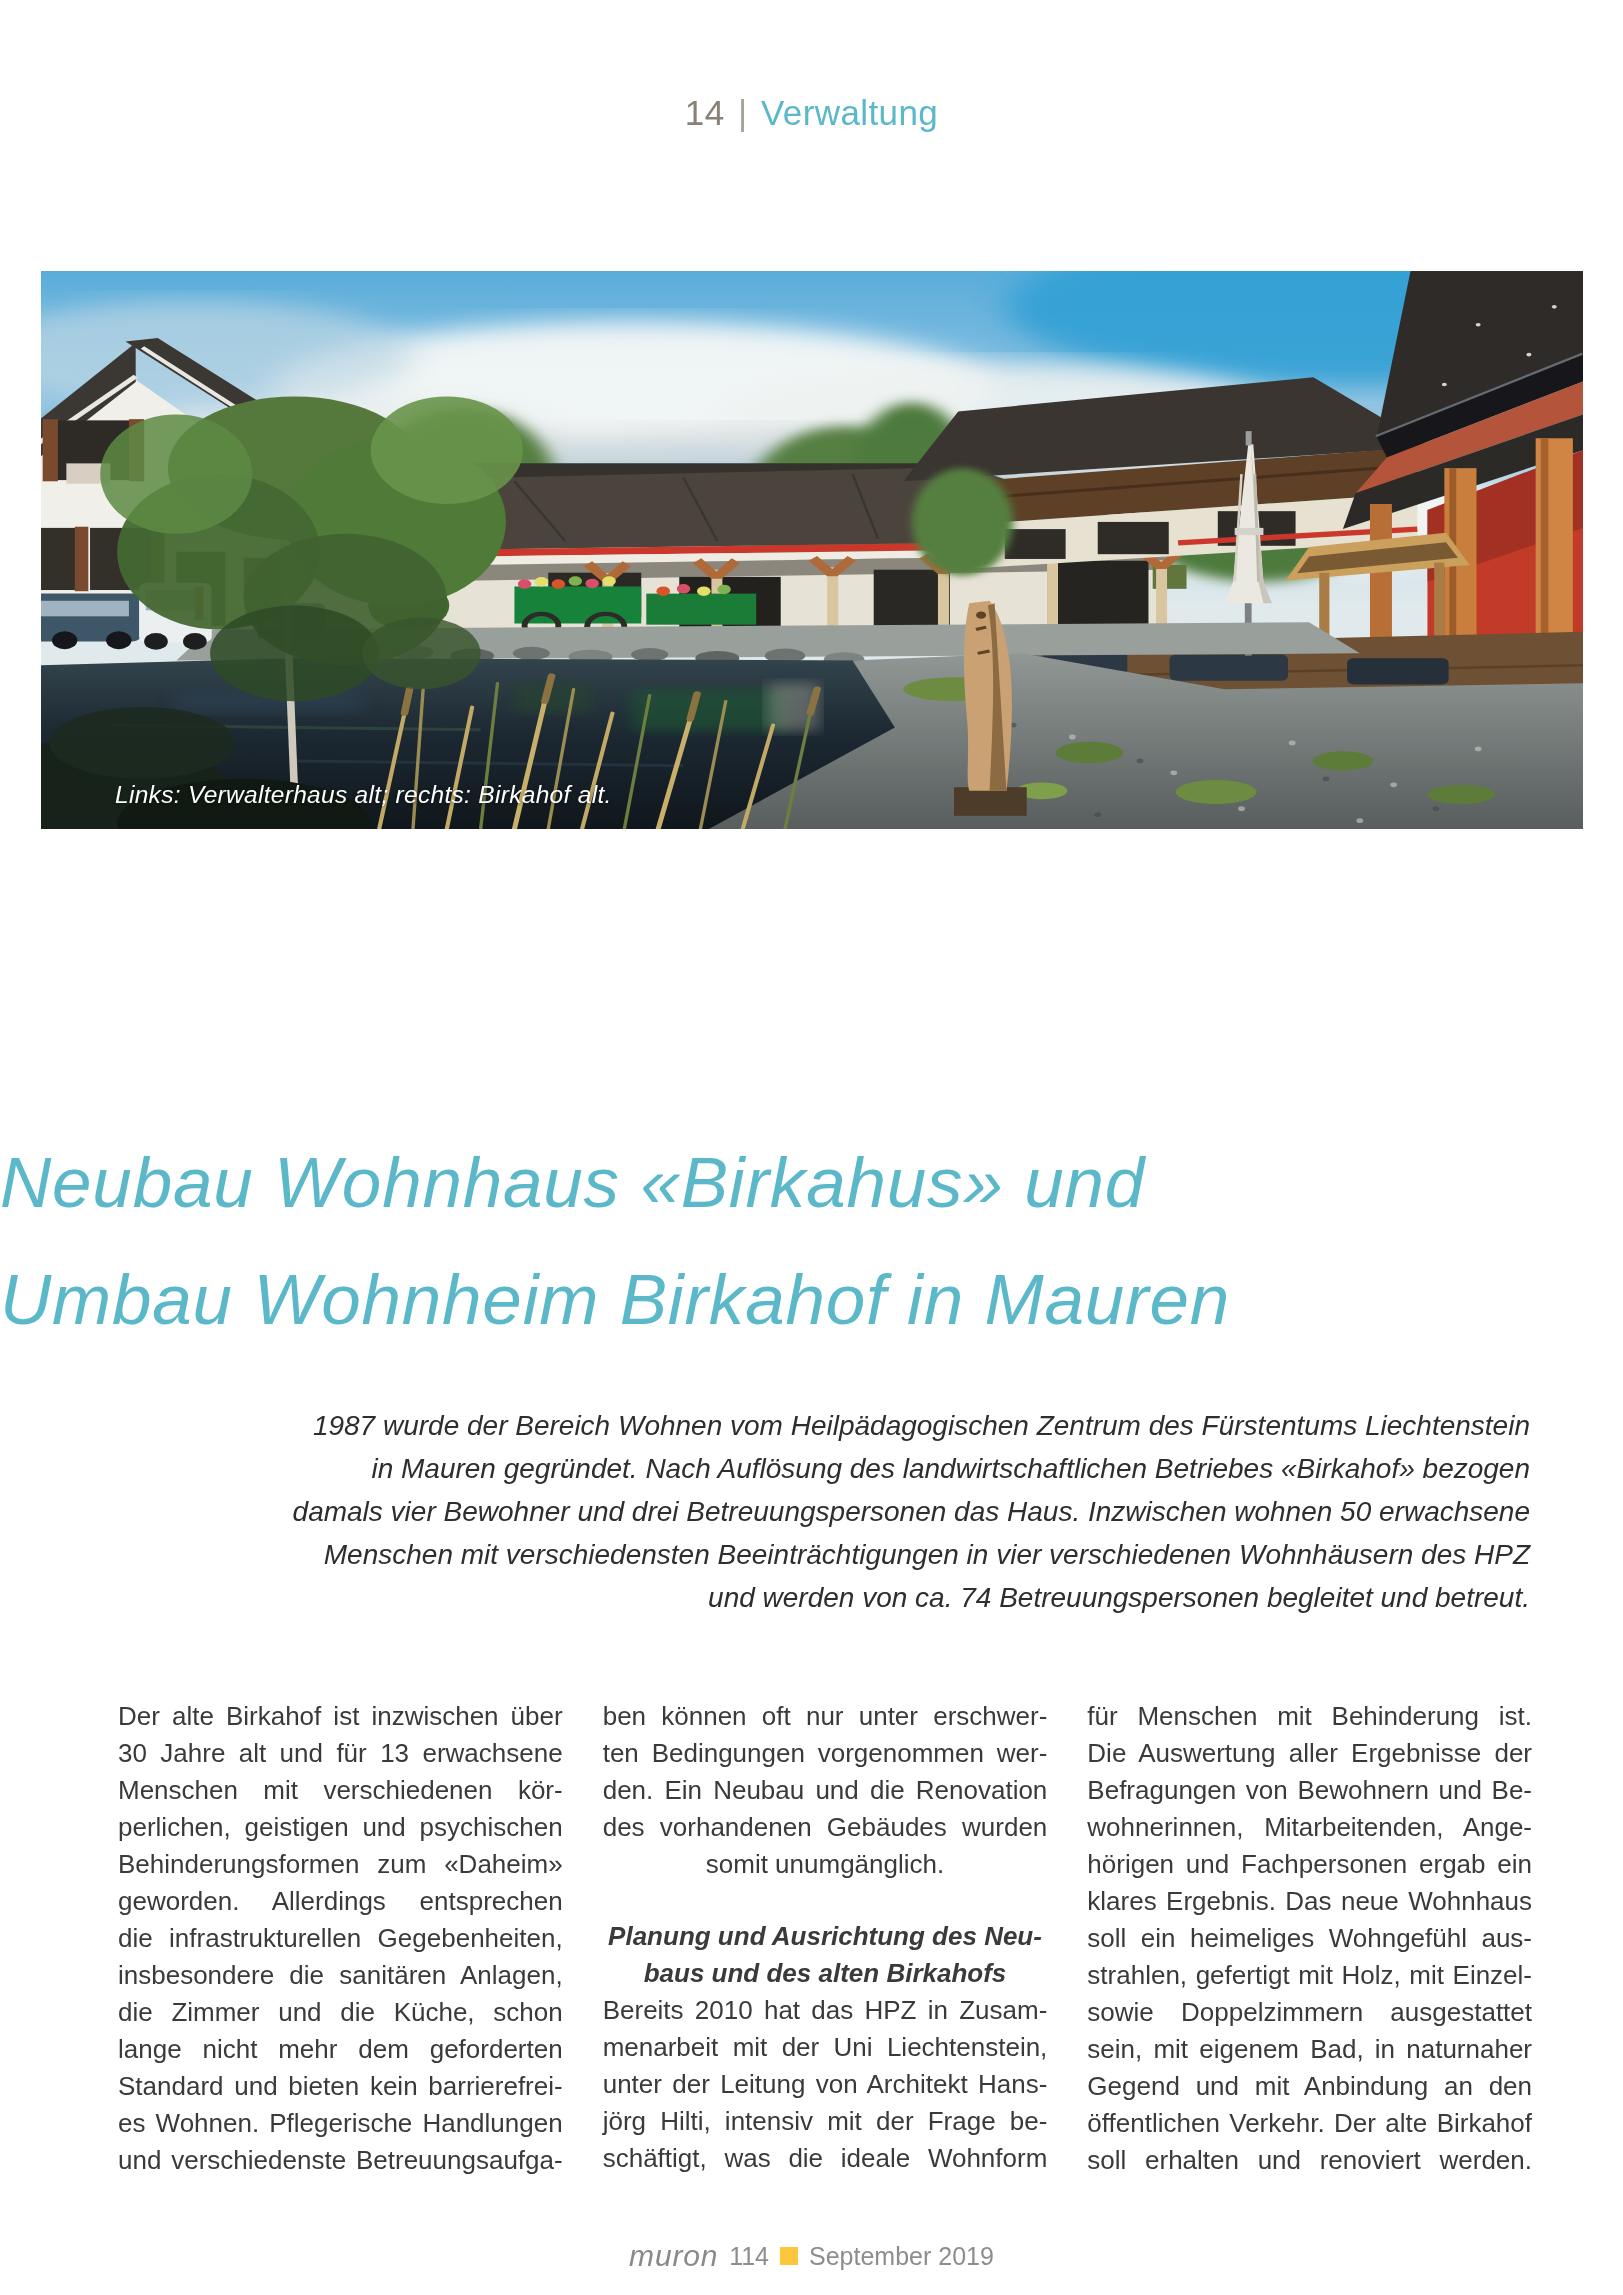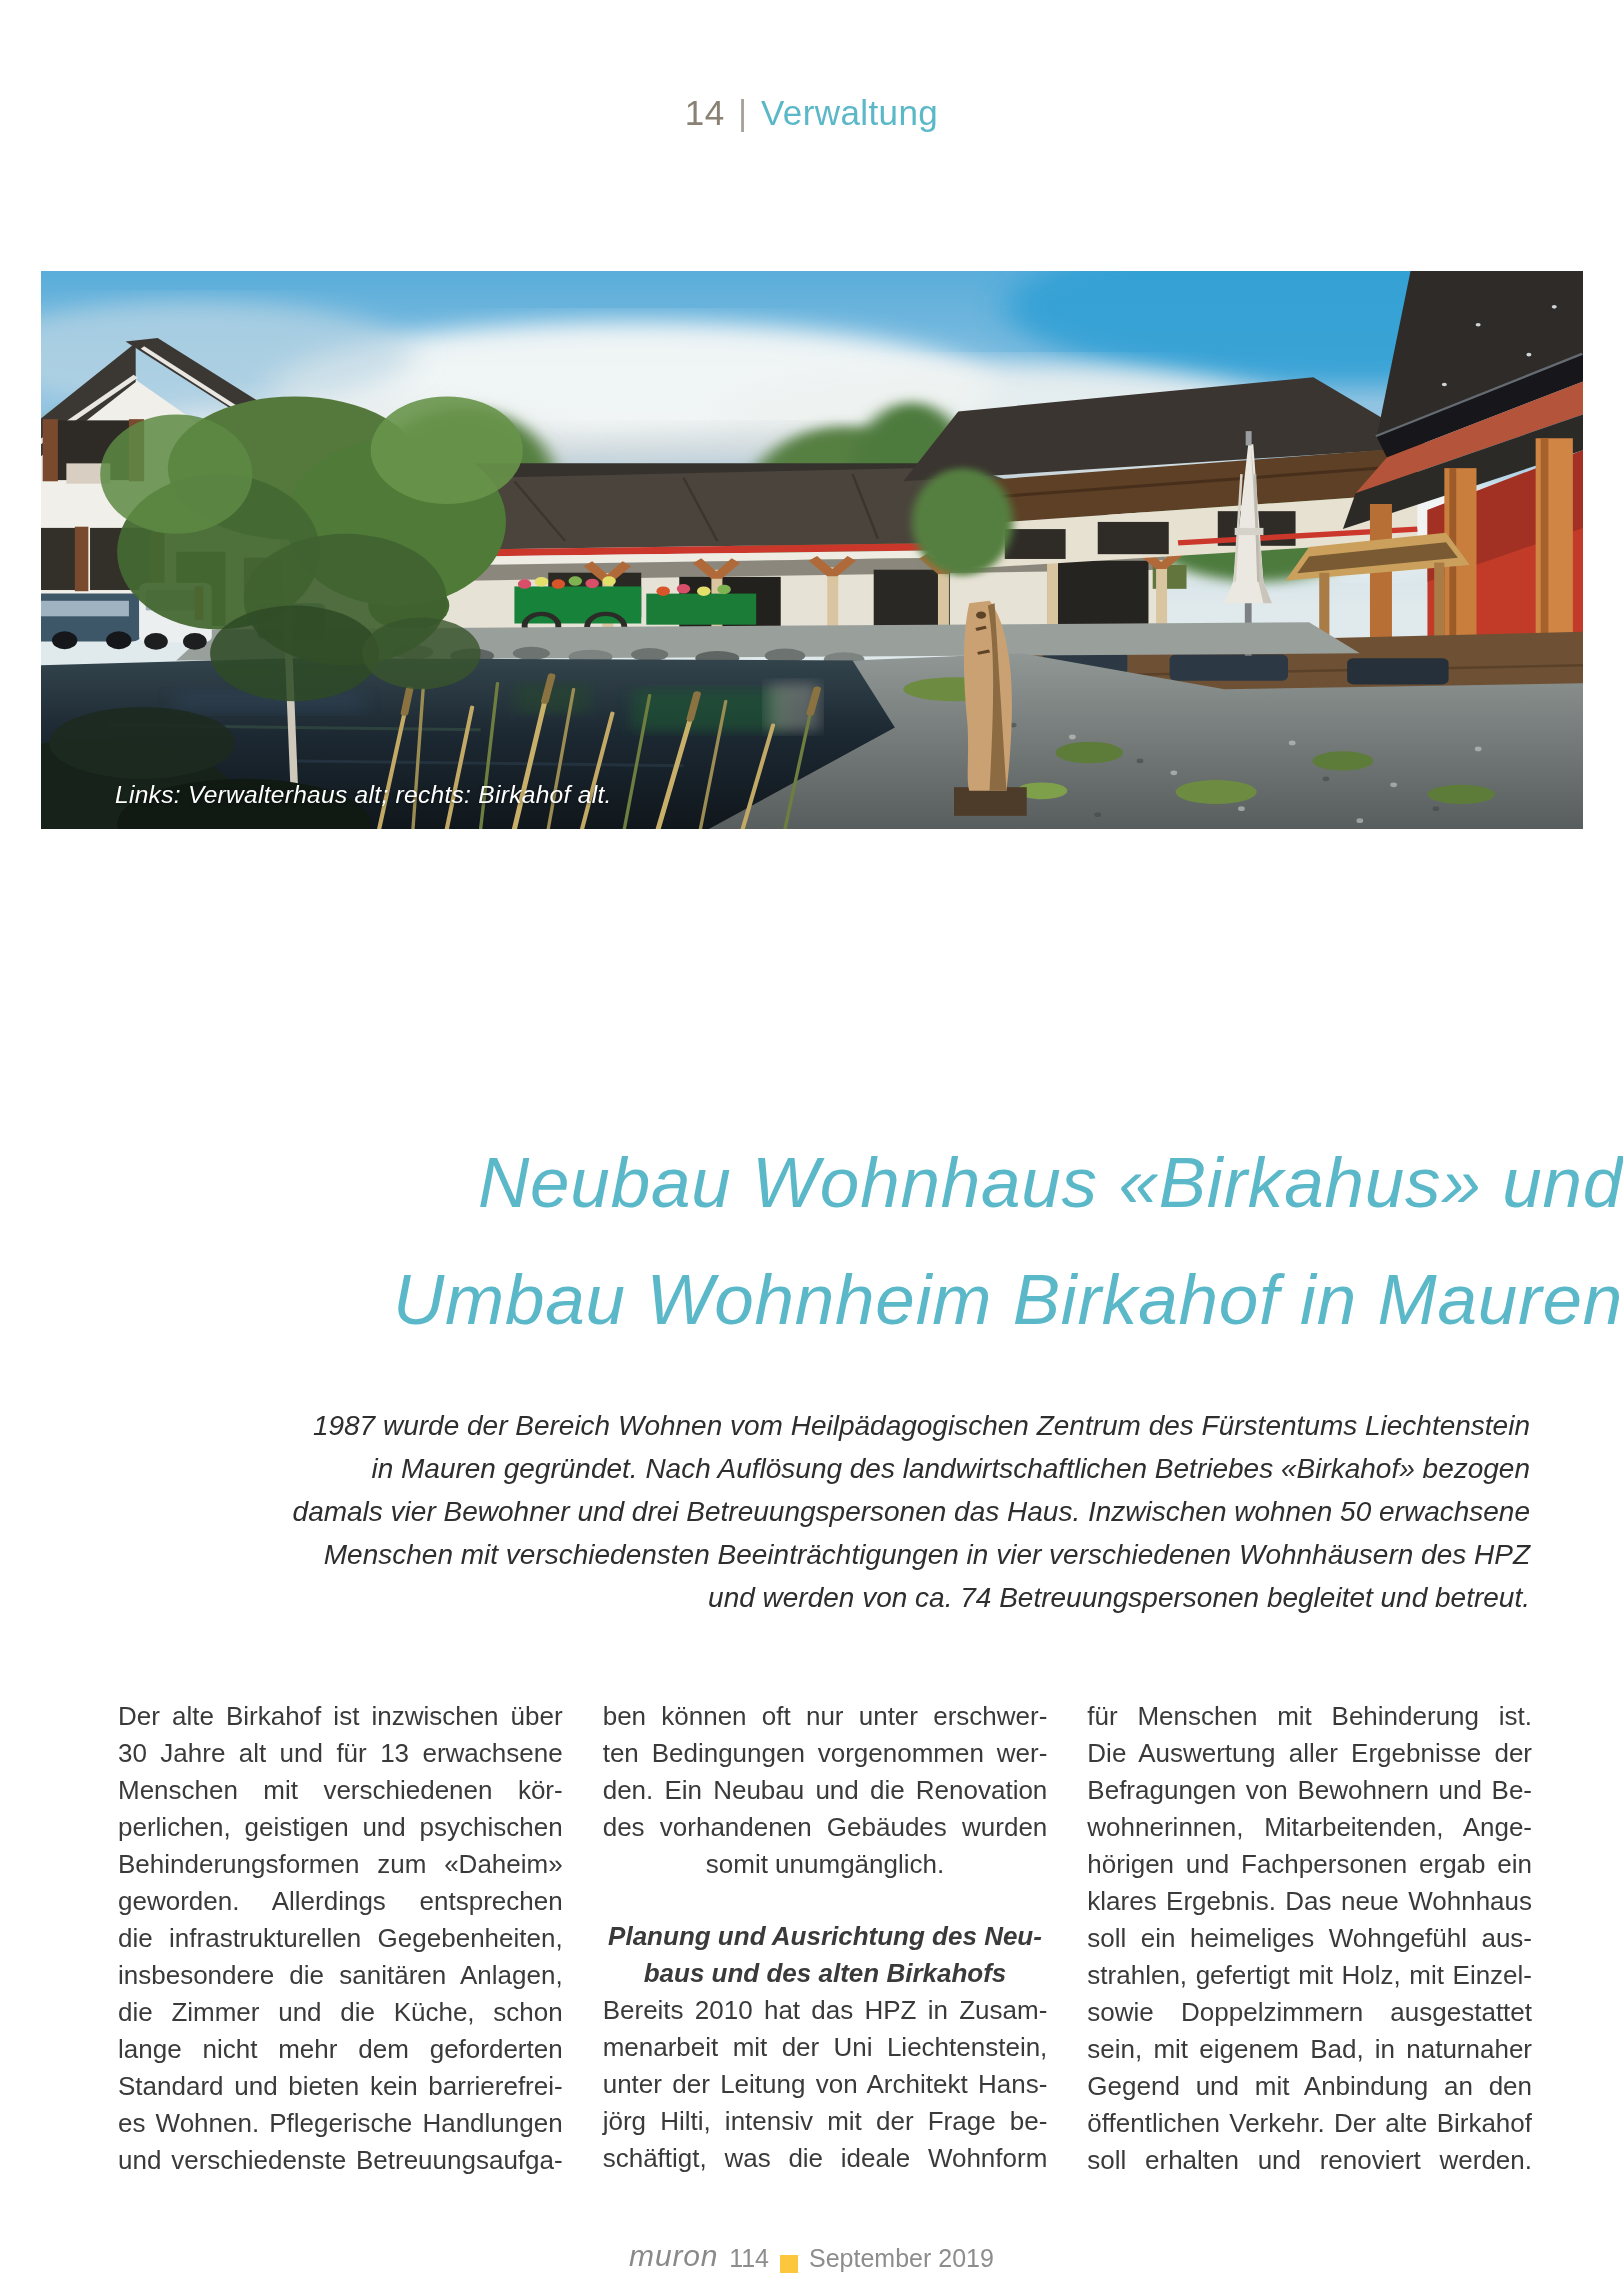--- a/index.html
+++ b/index.html
@@ -15,42 +15,42 @@
   .pageheader .sec{color:var(--teal,#58b7c8);}
   
   .photo{position:absolute;left:41px;top:271px;width:1542px;height:558px;overflow:hidden;background:#9fc3da;}
   .photo svg{display:block;width:100%;height:100%;}
   .photo-caption{
     position:absolute;left:74px;bottom:20px;color:#ffffff;font-style:italic;
     font-size:24.5px;letter-spacing:0.3px;text-shadow:0 0.8px 3.4px rgba(0,0,0,.45);
   }
   
   .article-title{
-    position:absolute;top:1124px;left:0;right:0;text-align:right;
+    position:absolute;top:1124px;left:0;right:0;text-align:left;
     font-style:italic;font-weight:400;color:var(--teal,#5eb9c9);
     font-size:71px;line-height:117px;letter-spacing:0.8px;
   }
   
   .lead{
     position:absolute;top:1404px;left:93px;right:93px;text-align:right;
     font-style:italic;font-size:28px;line-height:43px;color:#2e2e2e;
   }
   
   .columns{
     position:absolute;top:1698px;left:118px;width:1414px;
     display:flex;gap:40px;
   }
   .column{flex:1;font-size:26px;line-height:37px;color:var(--text,#3a3a3a);}
   .tline{text-align:center;}
   .tline.just{text-align:justify;text-align-last:justify;}
   .block.h{font-weight:700;font-style:italic;margin-top:35px;}
   
   .pagefooter{
     position:absolute;top:2239px;left:0;right:0;
-    display:flex;justify-content:center;align-items:flex-end;gap:11px;
+    display:flex;justify-content:center;align-items:center;gap:11px;
     color:var(--muted,#8d8d8d);font-size:25px;
   }
   .pagefooter .mag{font-style:italic;font-size:30px;letter-spacing:0.8px;color:#8a8a8a;}
   .pagefooter .sq{width:18px;height:18px;background:var(--square,#fcc63d);display:inline-block;}
 </style>
 </head>
 <body style="--teal: #5bb8c9; --square: #fcc63d; --muted: #8d8d8d; --text: #3a3a3a;">
 
 <div class="pageheader">
   <span class="num">14</span><span class="div">|</span><span class="sec">Verwaltung</span>

